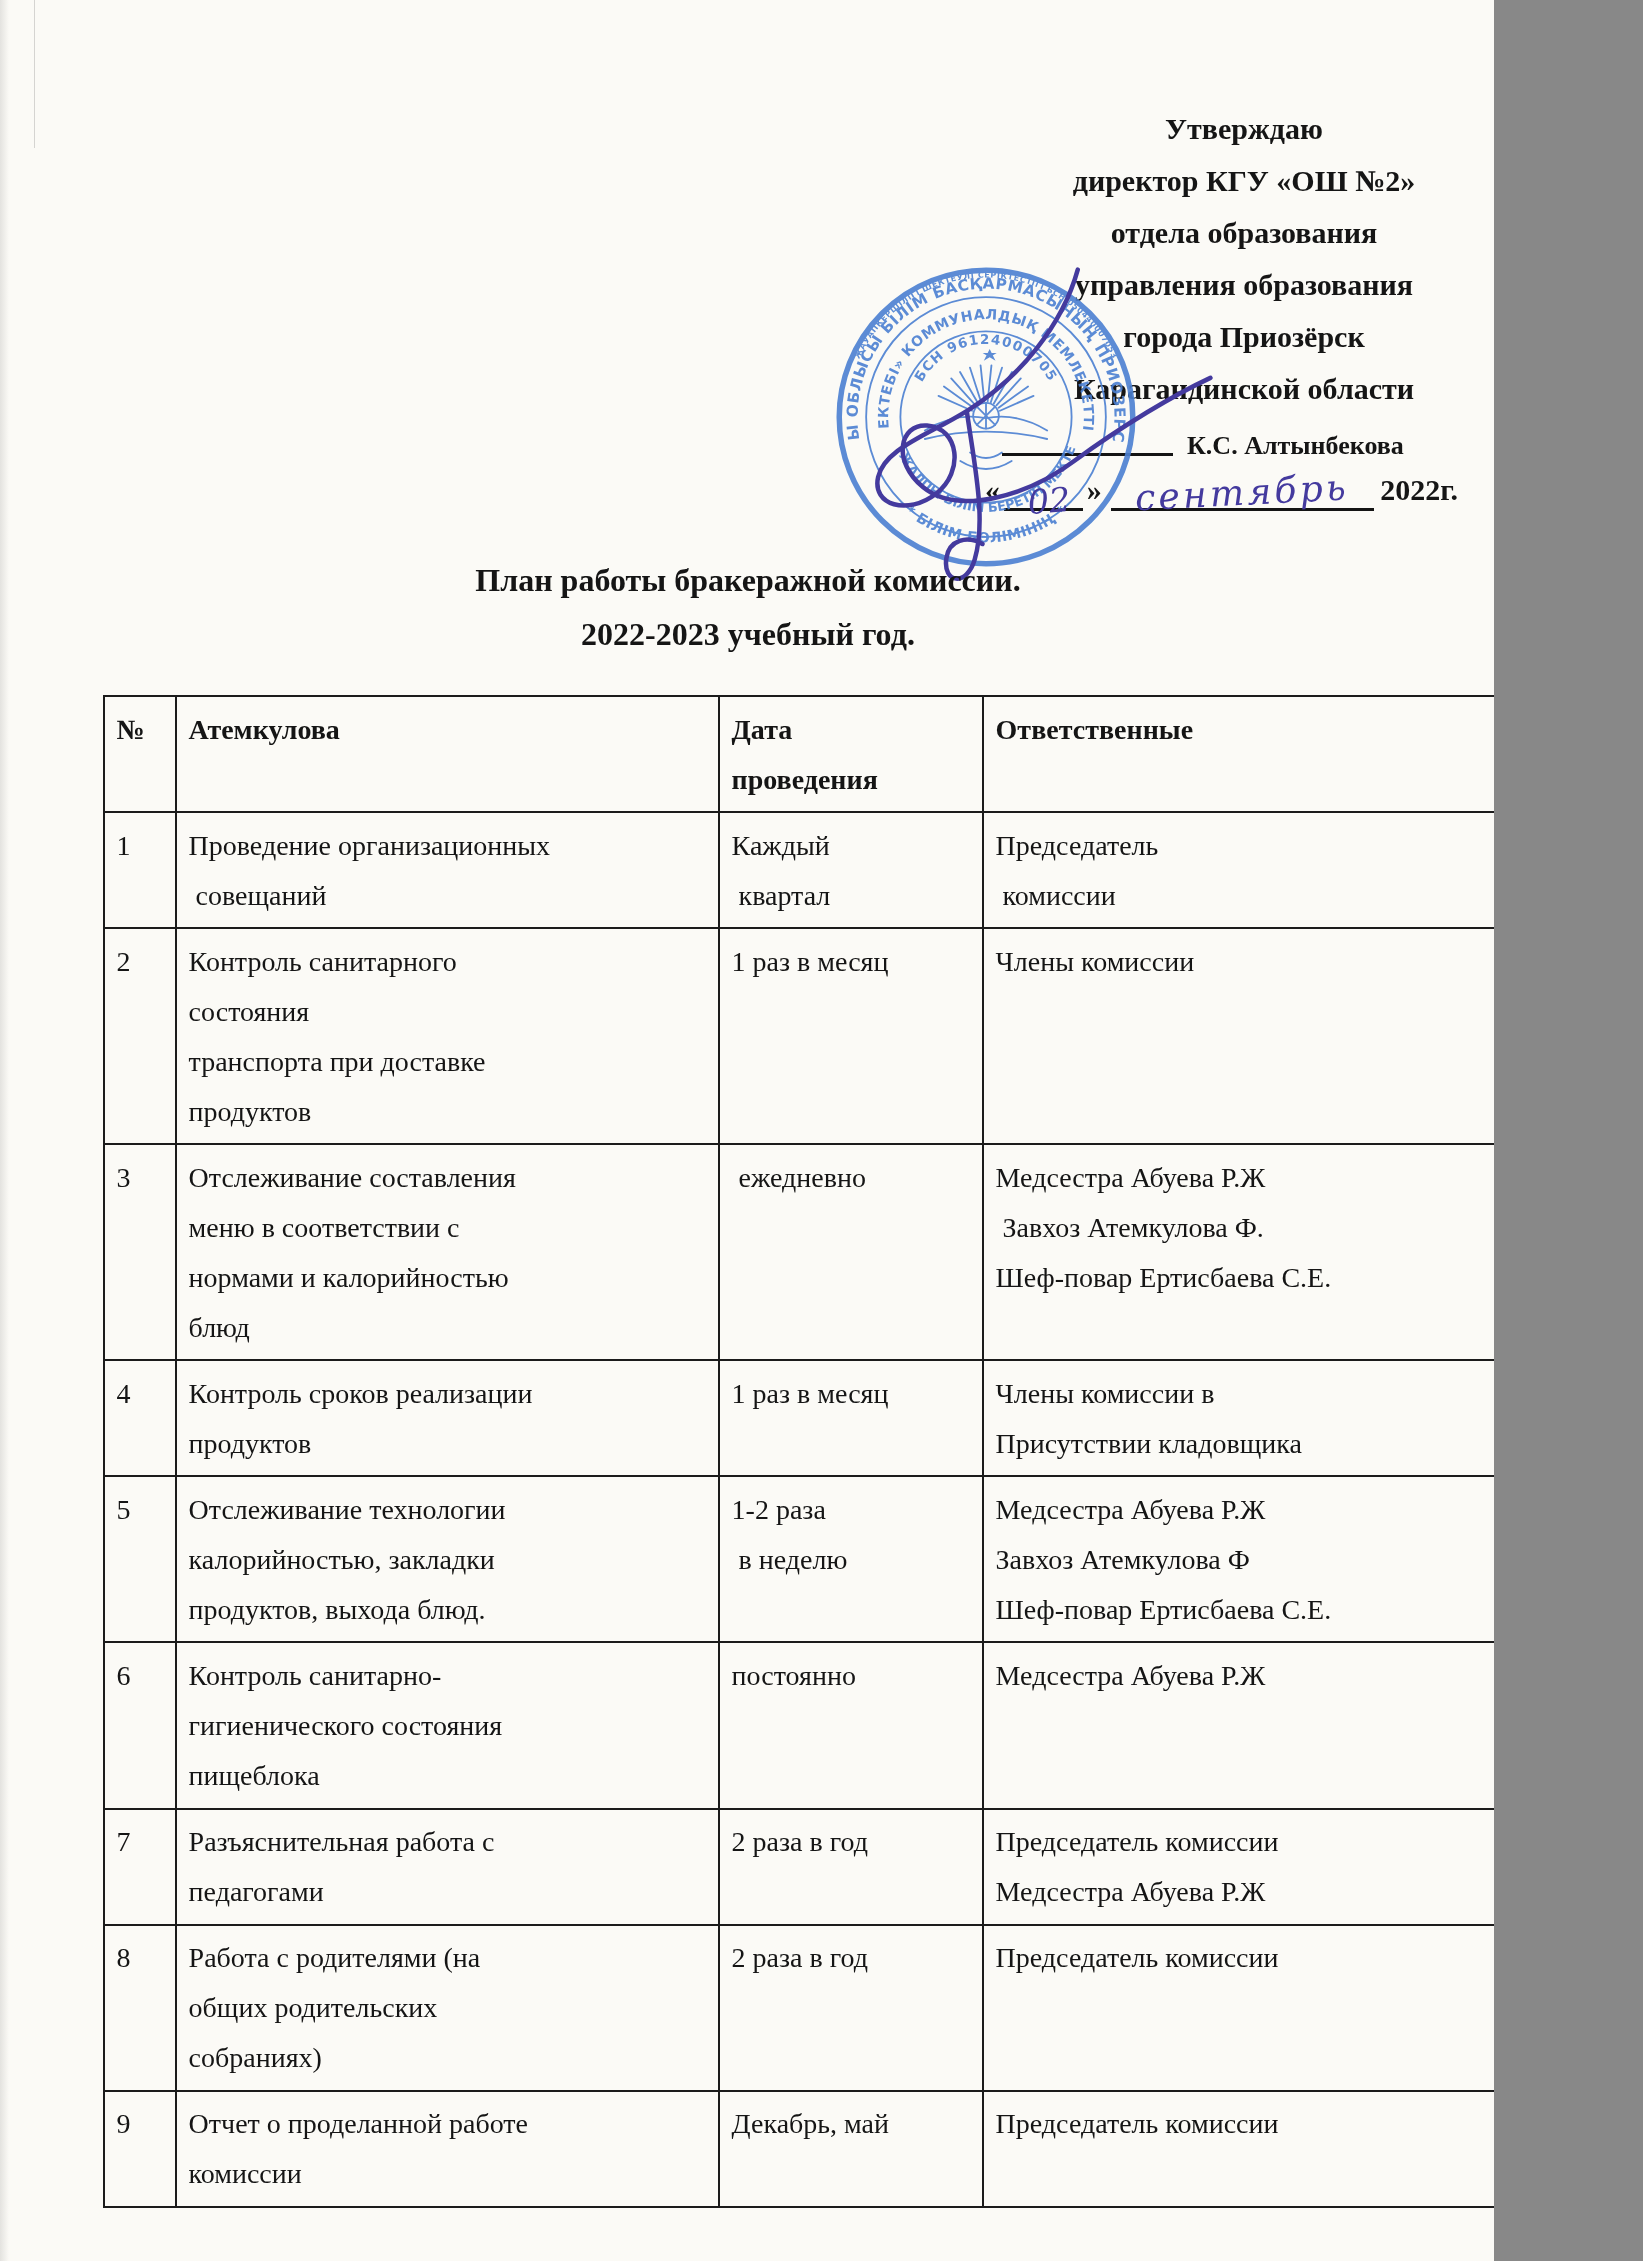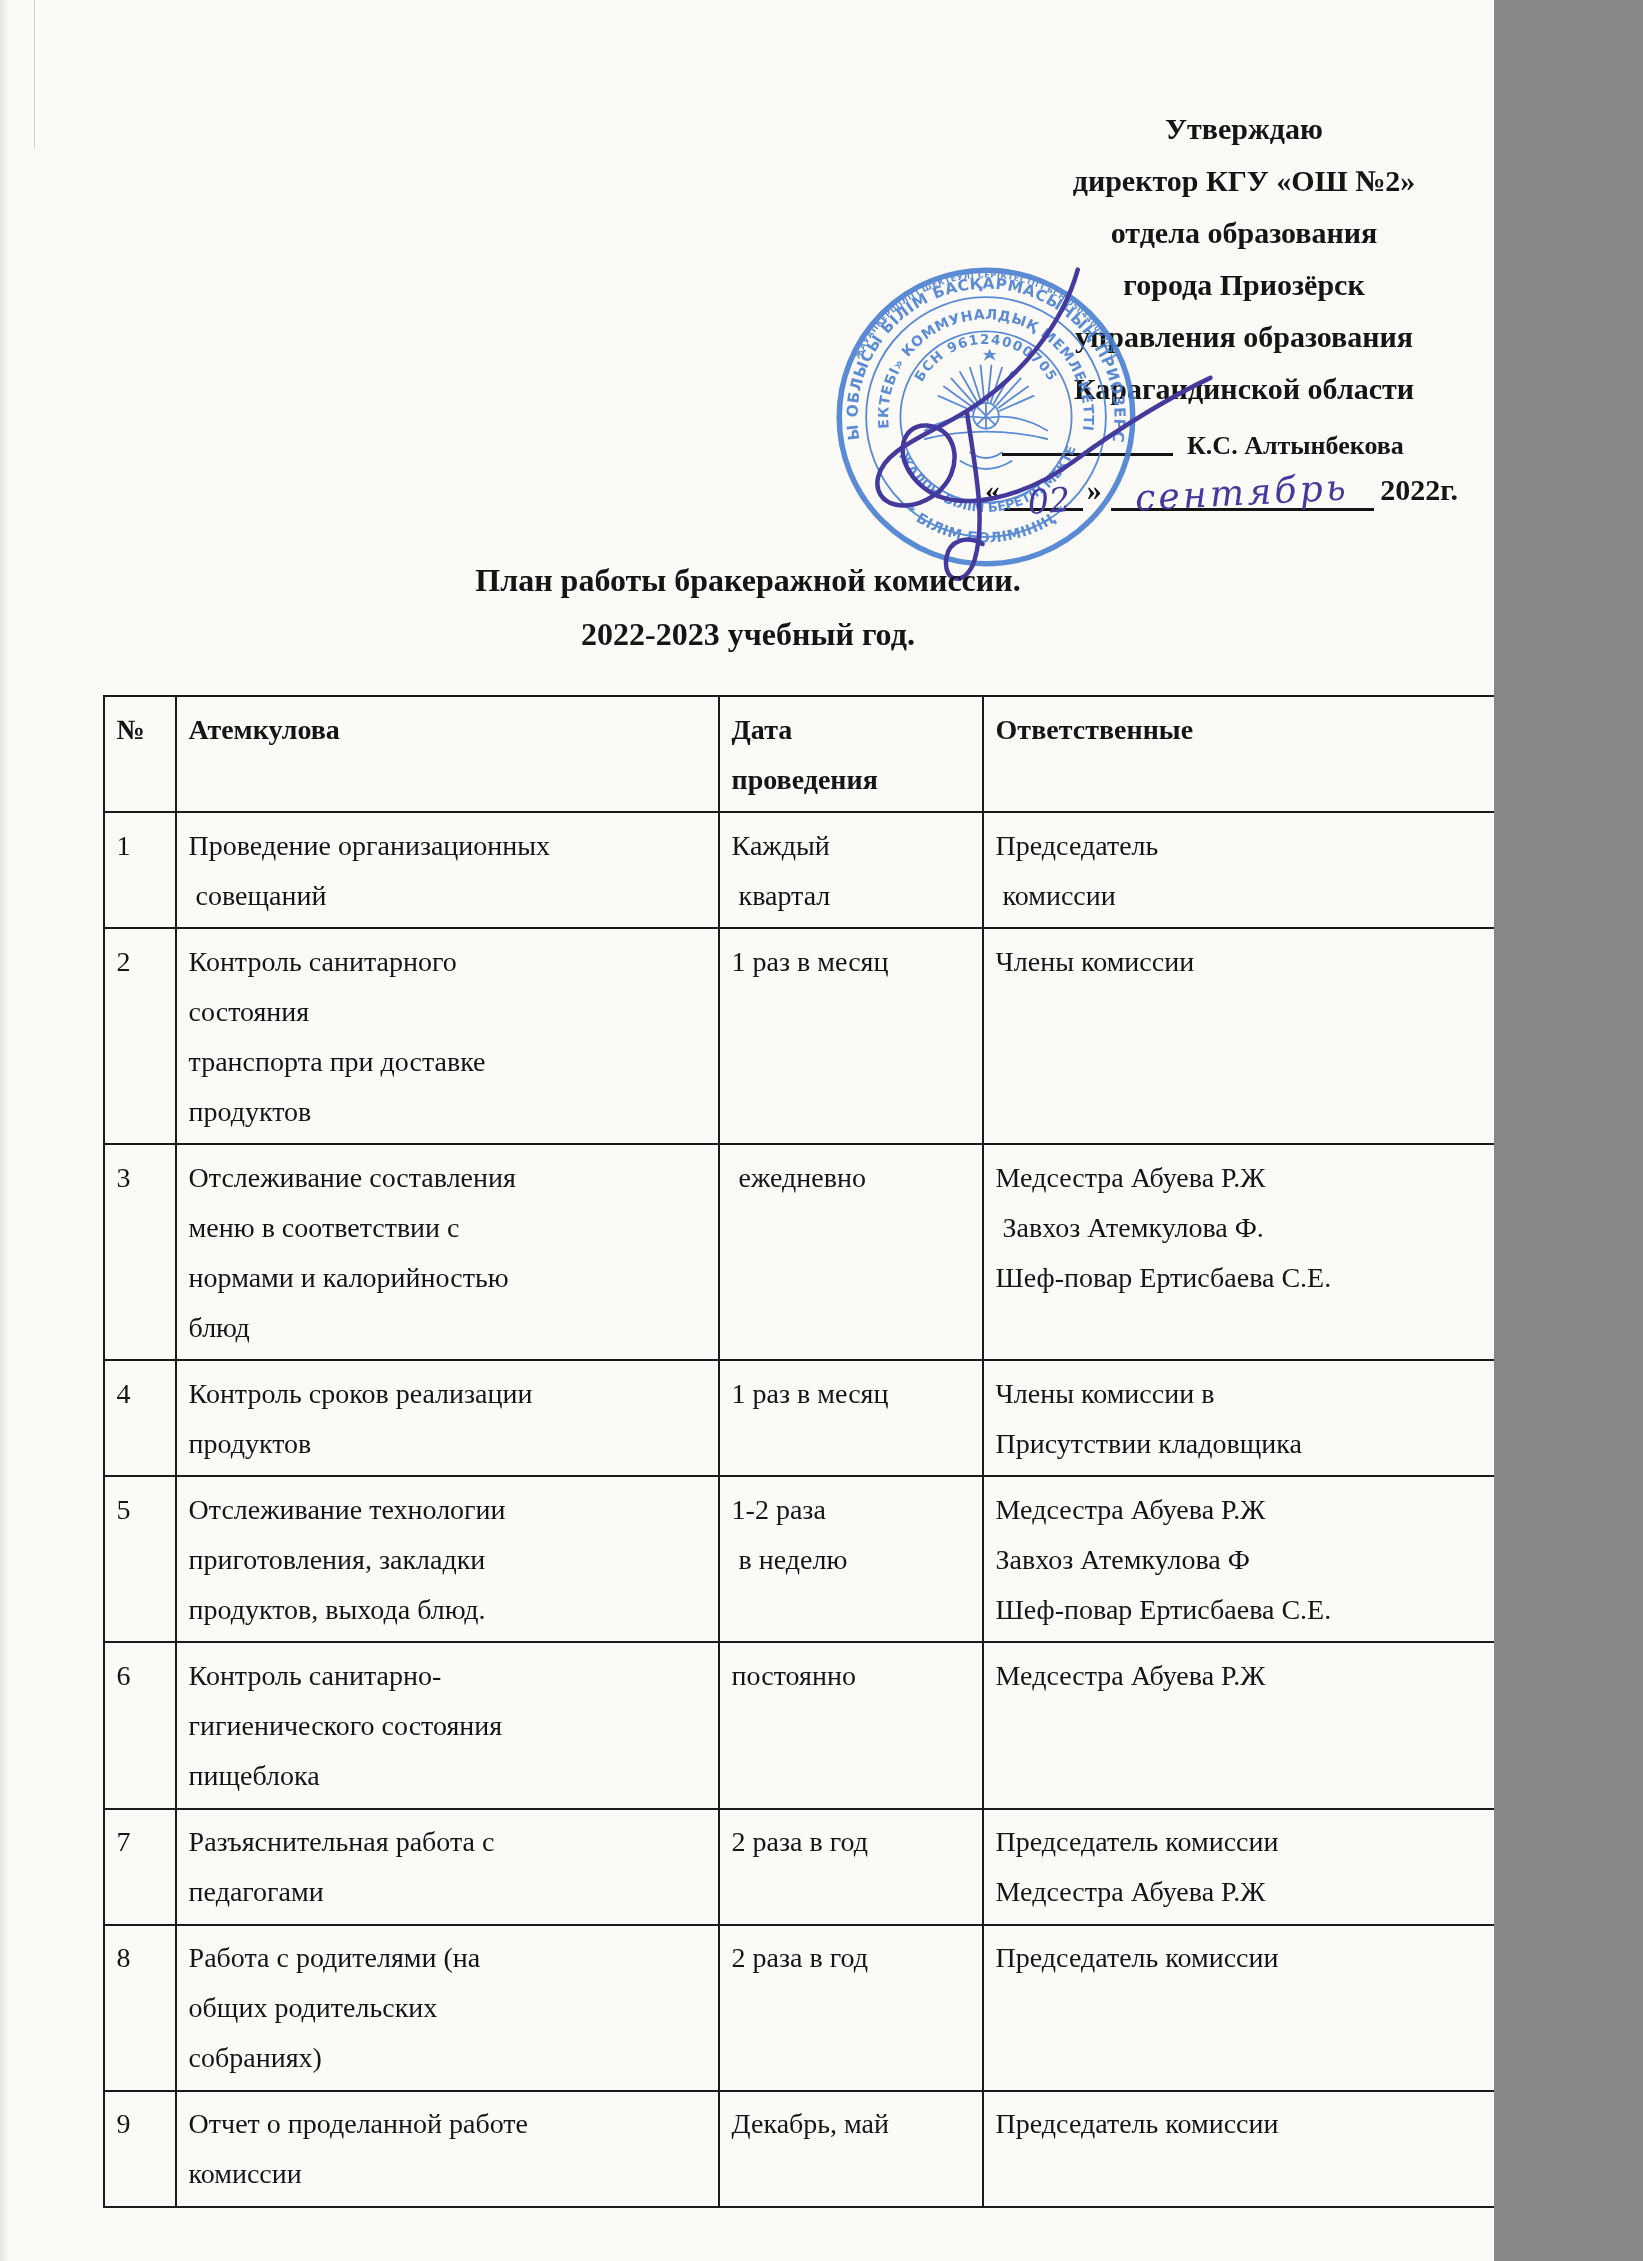--- a/index.html
+++ b/index.html
@@ -89,22 +89,22 @@
 </style>
 </head>
 <body>
 
 <div class="page">
 
   <div class="approval">
     <div>Утверждаю</div>
     <div>директор КГУ «ОШ №2»</div>
     <div>отдела образования</div>
+    <div>управления образования</div>
     <div>города Приозёрск</div>
-    <div>управления образования</div>
     <div>Карагандинской области</div>
   </div>
 
   <div class="sig-row">
     <span class="sig-underline"></span>
     <span class="sig-name">К.С. Алтынбекова</span>
   </div>
 
   <div class="date-row">
     <span class="q">«</span>
@@ -236,21 +236,21 @@
       <td>4</td>
       <td>Контроль сроков реализации
 продуктов</td>
       <td>1 раз в месяц</td>
       <td>Члены комиссии в
 Присутствии кладовщика</td>
     </tr>
     <tr style="height:156px">
       <td>5</td>
       <td>Отслеживание технологии
-приготовления, закладки
+калорийностью, закладки
 продуктов, выхода блюд.</td>
       <td>1-2 раза
  в неделю</td>
       <td>Медсестра Абуева Р.Ж
 Завхоз Атемкулова Ф
 Шеф-повар Ертисбаева С.Е.</td>
     </tr>
     <tr style="height:138px">
       <td>6</td>
       <td>Контроль санитарно-

